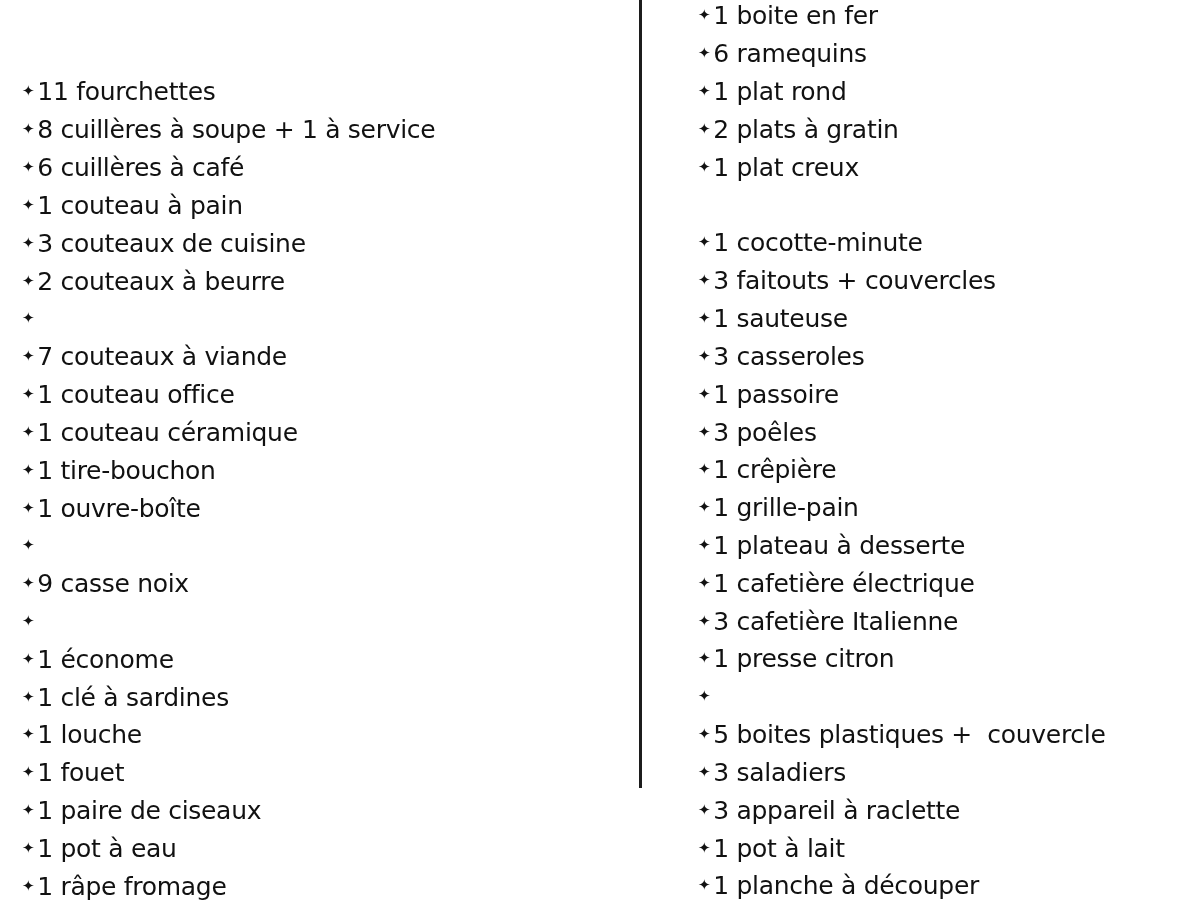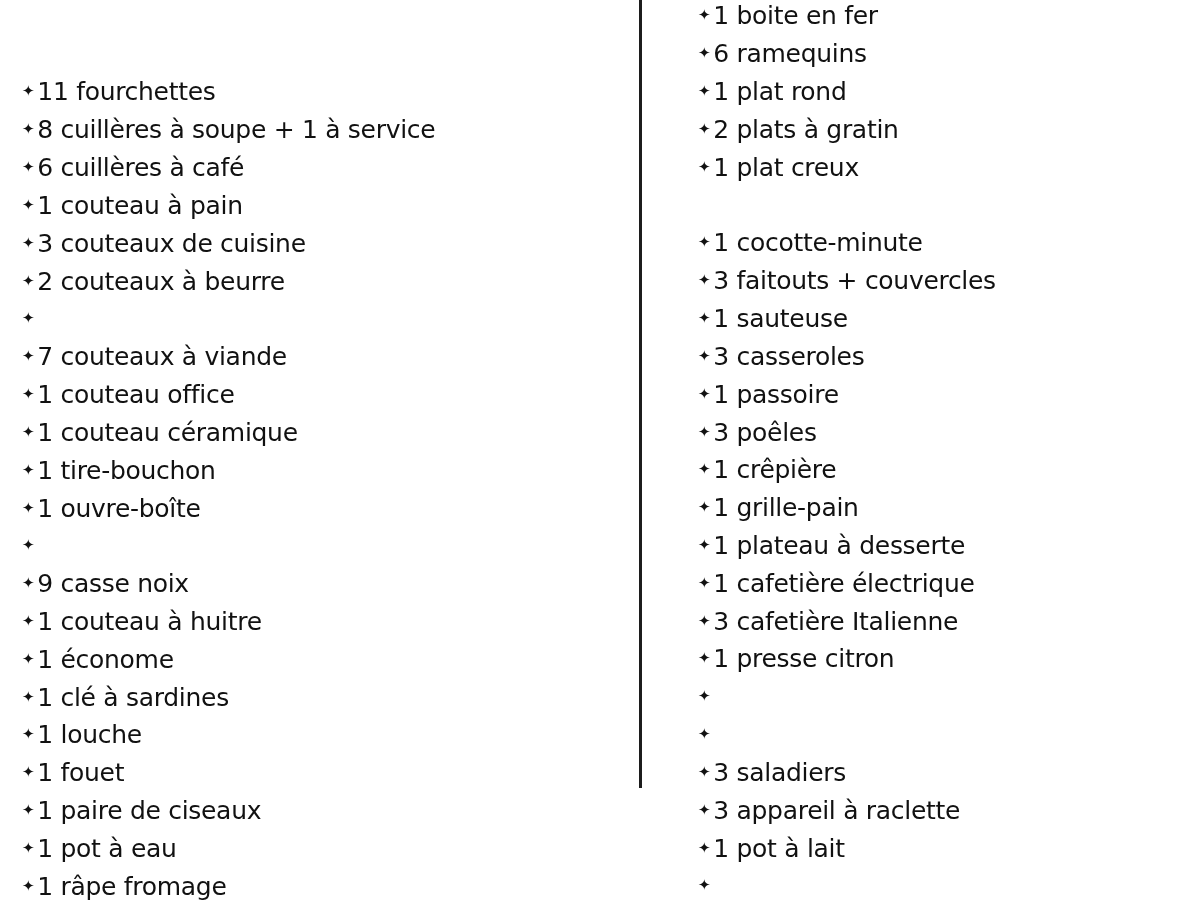--- a/index.html
+++ b/index.html
@@ -75,21 +75,21 @@
     <div class="row"><span class="bullet">✦</span><span>3 couteaux de cuisine</span></div>
     <div class="row"><span class="bullet">✦</span><span>2 couteaux à beurre</span></div>
     <div class="row"><span class="bullet">✦</span></div>
     <div class="row"><span class="bullet">✦</span><span>7 couteaux à viande</span></div>
     <div class="row"><span class="bullet">✦</span><span>1 couteau office</span></div>
     <div class="row"><span class="bullet">✦</span><span>1 couteau céramique</span></div>
     <div class="row"><span class="bullet">✦</span><span>1 tire-bouchon</span></div>
     <div class="row"><span class="bullet">✦</span><span>1 ouvre-boîte</span></div>
     <div class="row"><span class="bullet">✦</span></div>
     <div class="row"><span class="bullet">✦</span><span>9 casse noix</span></div>
-    <div class="row"><span class="bullet">✦</span><span>1 couteau à huitre</span></div>
+    <div class="row"><span class="bullet">✦</span></div>
     <div class="row"><span class="bullet">✦</span><span>1 économe</span></div>
     <div class="row"><span class="bullet">✦</span><span>1 clé à sardines</span></div>
     <div class="row"><span class="bullet">✦</span><span>1 louche</span></div>
     <div class="row"><span class="bullet">✦</span><span>1 fouet</span></div>
     <div class="row"><span class="bullet">✦</span><span>1 paire de ciseaux</span></div>
     <div class="row"><span class="bullet">✦</span><span>1 pot à eau</span></div>
     <div class="row"><span class="bullet">✦</span><span>1 râpe fromage</span></div>
   </div>
 
   <div class="col col-right">
@@ -105,20 +105,20 @@
     <div class="row"><span class="bullet">✦</span><span>3 casseroles</span></div>
     <div class="row"><span class="bullet">✦</span><span>1 passoire</span></div>
     <div class="row"><span class="bullet">✦</span><span>3 poêles</span></div>
     <div class="row"><span class="bullet">✦</span><span>1 crêpière</span></div>
     <div class="row"><span class="bullet">✦</span><span>1 grille-pain</span></div>
     <div class="row"><span class="bullet">✦</span><span>1 plateau à desserte</span></div>
     <div class="row"><span class="bullet">✦</span><span>1 cafetière électrique</span></div>
     <div class="row"><span class="bullet">✦</span><span>3 cafetière Italienne</span></div>
     <div class="row"><span class="bullet">✦</span><span>1 presse citron</span></div>
     <div class="row"><span class="bullet">✦</span></div>
-    <div class="row"><span class="bullet">✦</span></div>
+    <div class="row"><span class="bullet">✦</span><span>5 boites plastiques +  couvercle</span></div>
     <div class="row"><span class="bullet">✦</span><span>3 saladiers</span></div>
     <div class="row"><span class="bullet">✦</span><span>3 appareil à raclette</span></div>
     <div class="row"><span class="bullet">✦</span><span>1 pot à lait</span></div>
-    <div class="row"><span class="bullet">✦</span></div>
+    <div class="row"><span class="bullet">✦</span><span>1 planche à découper</span></div>
   </div>
 
 </div>
 
 </body></html>

